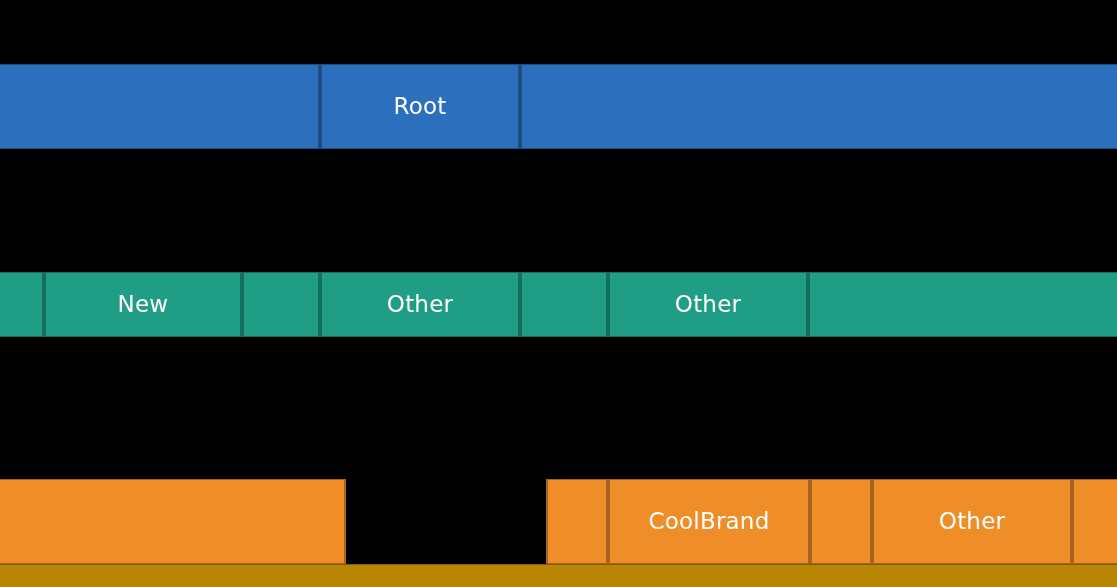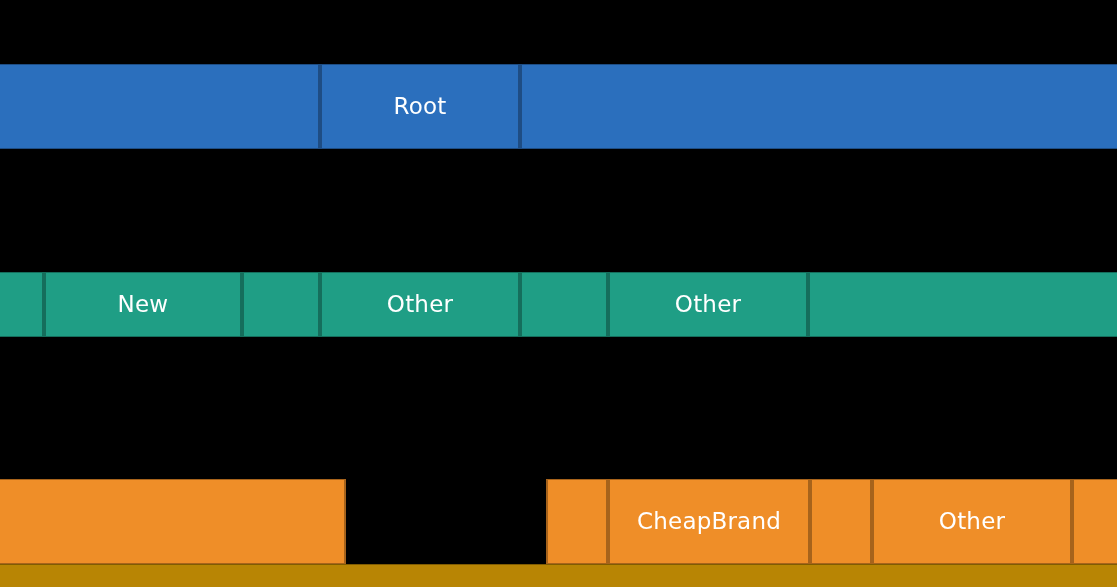--- a/index.html
+++ b/index.html
@@ -72,21 +72,21 @@
       <div class="node no-label sep-left sep-right" style="left: 520px; width: 88px; background: rgb(31, 158, 133);"></div>
       <div class="node sep-left sep-right" style="left: 608px; width: 200px; background: rgb(31, 158, 133);">
         <span class="node-label">Other</span>
       </div>
       <div class="node no-label sep-left" style="left: 808px; width: 309px; background: rgb(31, 158, 133);"></div>
     </div>
     <div class="level-row" style="top: 458px; height: 85px;">
       <div class="node no-label sep-right" style="left: 0px; width: 346px; background: rgb(239, 142, 40);"></div>
       <div class="node no-label sep-left sep-right" style="left: 546px; width: 62px; background: rgb(239, 142, 40);"></div>
       <div class="node sep-left sep-right" style="left: 608px; width: 202px; background: rgb(239, 142, 40);">
-        <span class="node-label">CheapBrand</span>
+        <span class="node-label">CoolBrand</span>
       </div>
       <div class="node no-label sep-left sep-right" style="left: 810px; width: 62px; background: rgb(239, 142, 40);"></div>
       <div class="node sep-left sep-right" style="left: 872px; width: 200px; background: rgb(239, 142, 40);">
         <span class="node-label">Other</span>
       </div>
       <div class="node no-label sep-left" style="left: 1072px; width: 45px; background: rgb(239, 142, 40);"></div>
     </div>
     <div class="level-row" style="top: 543px; height: 44px;">
       <div class="node no-label" style="left: 0px; width: 1117px; background: rgb(184, 133, 4);"></div>
     </div>

